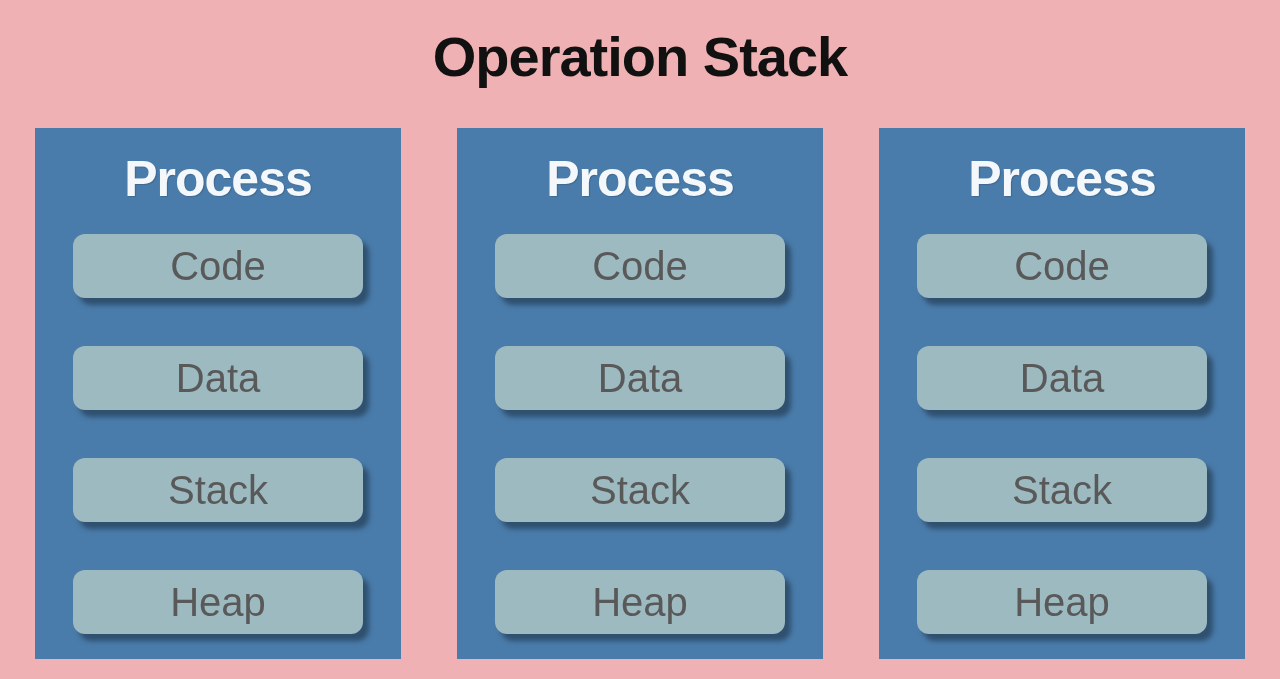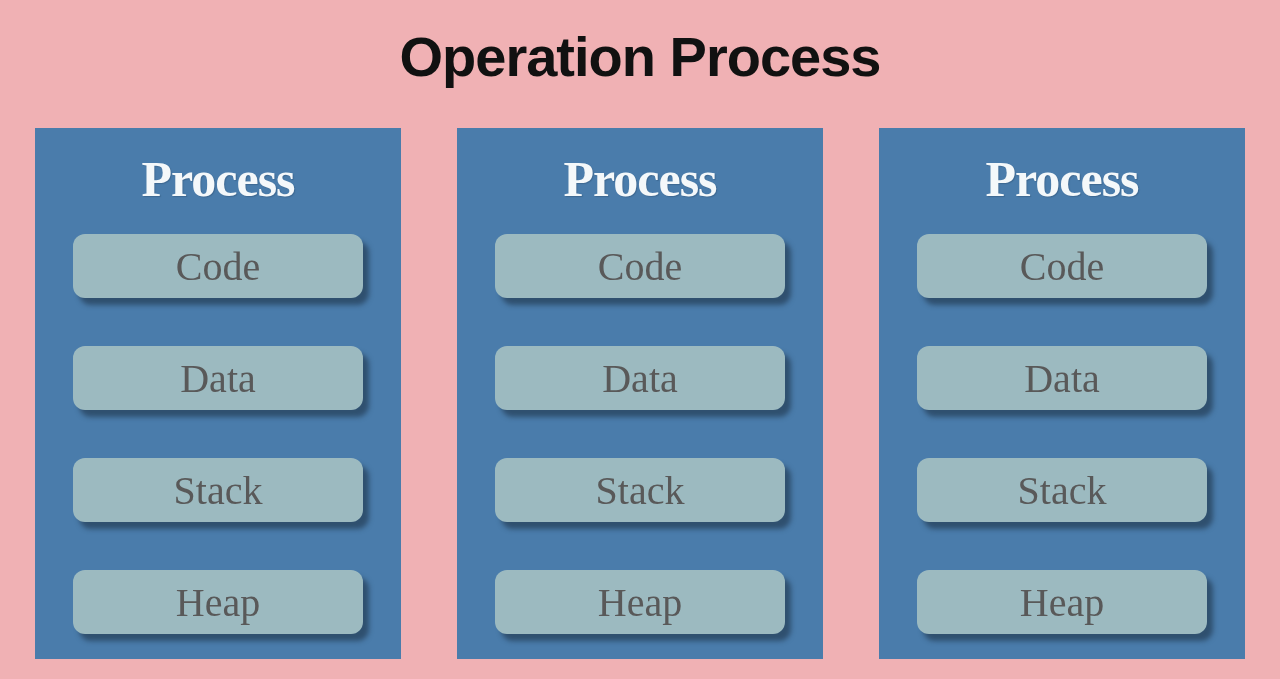--- a/index.html
+++ b/index.html
@@ -29,21 +29,20 @@
   .page-title {
     font-size: 56px;
     font-weight: bold;
     letter-spacing: -1px;
     color: var(--title-text);
   }
   .boxes-row {
     display: flex;
     justify-content: space-between;
     padding: 16px 35px;
-    font-family: Liberation Serif, serif;
   }
   .process-box {
     width: 366px;
     height: 531px;
     background: var(--process-box);
     display: flex;
     flex-direction: column;
     align-items: center;
     padding-top: 20px;
   }
@@ -74,21 +73,21 @@
   .segment-label {
     font-size: 40px;
     color: var(--segment-text);
     letter-spacing: 0px;
   }
 </style>
 </head>
 <body>
 
 <header class="page-header">
-  <div class="page-title">Operation Process</div>
+  <div class="page-title">Operation Stack</div>
 </header>
 
 <main class="boxes-row">
 
   <section class="process-box">
     <div class="process-title">Process</div>
     <div class="segments">
       <div class="segment">
         <span class="segment-label">Code</span>
       </div>

